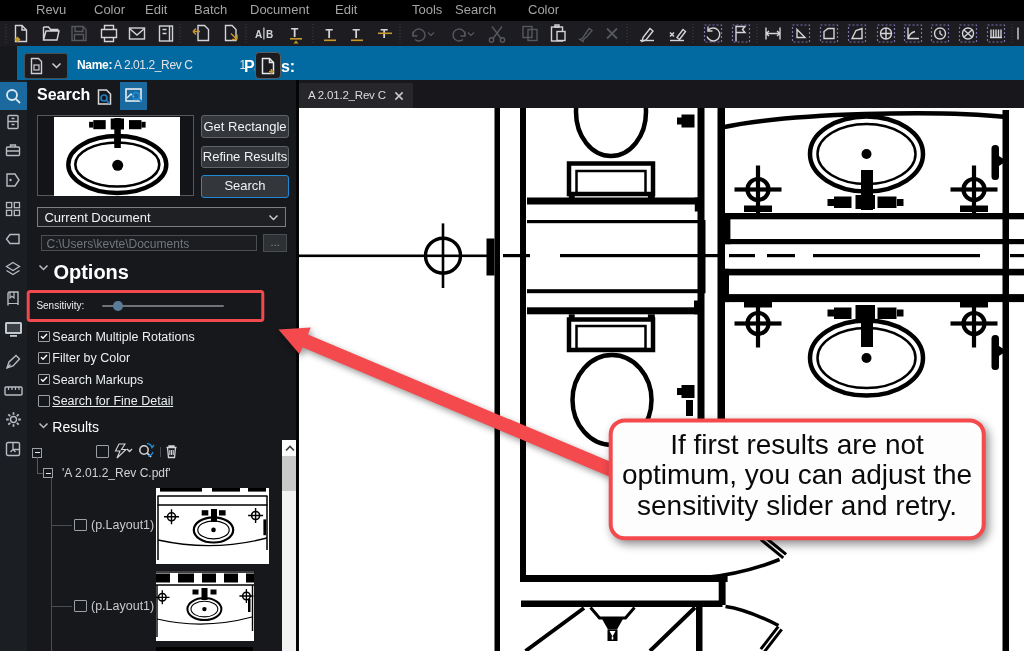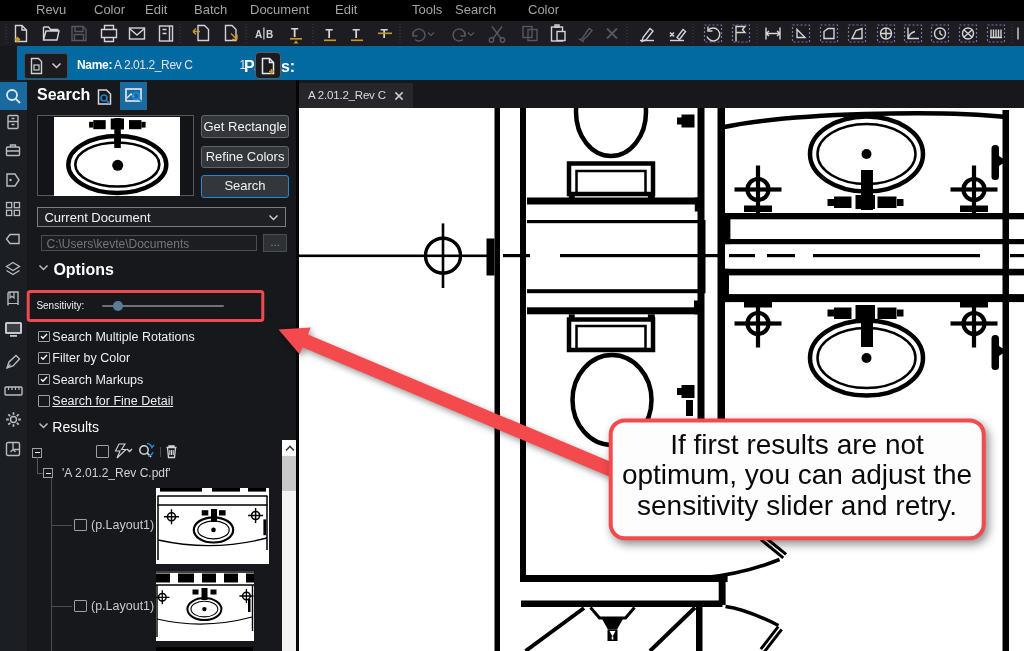--- a/index.html
+++ b/index.html
@@ -315,36 +315,36 @@
           <circle cx="116.7" cy="164.3" r="5.5"></circle>
         </g>
         <g fill="none" stroke="#000">
           <ellipse cx="116.3" cy="163.5" rx="49" ry="28.5" stroke-width="4.4"></ellipse>
           <ellipse cx="116.3" cy="163.5" rx="42" ry="22" stroke-width="2.6"></ellipse>
           <path d="M116.5 143 v-6" stroke-width="6.5"></path>
         </g>
       </svg>
     </div>
     <div class="btn" style="left:174.3px;top:34.7px;width:87.5px;height:23.8px;line-height:22px;">Get Rectangle</div>
-    <div class="btn" style="left:174.3px;top:65.7px;width:87.5px;height:21.9px;line-height:20px;">Refine Colors</div>
+    <div class="btn" style="left:174.3px;top:65.7px;width:87.5px;height:21.9px;line-height:20px;">Refine Results</div>
     <div class="btn" style="left:173.7px;top:94.7px;width:88.6px;height:23.1px;line-height:20px;border:1.6px solid #1e8ad6;">Search</div>
     <div style="position:absolute;left:10.4px;top:127.3px;width:248.4px;height:19.7px;background:#1e2023;border:1px solid #7a7d82;box-sizing:border-box;">
       <span style="position:absolute;left:6px;top:2px;font-size:13px;color:#f2f3f4;">Current Document</span>
       <svg style="position:absolute;right:6px;top:6px" width="11" height="8" viewBox="0 0 11 8">
         <path d="M1.5 1.5 L5.5 5.5 L9.5 1.5" fill="none" stroke="#cfd1d5" stroke-width="1.4"></path>
       </svg>
     </div>
     <div style="position:absolute;left:13.5px;top:154.9px;width:216.2px;height:15.9px;background:#1b1d20;border:1px solid #4a4d52;box-sizing:border-box;">
       <span style="position:absolute;left:5px;top:1px;font-size:12px;color:#73777d;">C:\Users\kevte\Documents</span>
     </div>
     <div style="position:absolute;left:236.3px;top:153.6px;width:23.8px;height:18.5px;background:#2e3134;border:1px solid #4a4d52;box-sizing:border-box;color:#888c92;font-size:11px;text-align:center;line-height:15px;">...</div>
     <svg style="position:absolute;left:11px;top:184px" width="11" height="8" viewBox="0 0 11 8">
       <path d="M1.5 1.5 L5.5 5.5 L9.5 1.5" fill="none" stroke="#b9bdc2" stroke-width="1.5"></path>
     </svg>
-    <span style="position:absolute;left:26.4px;top:181px;font-size:16px;font-weight:bold;color:#fff;">Options</span>
+    <span style="position:absolute;left:26.4px;top:181px;font-size:20px;font-weight:bold;color:#fff;">Options</span>
     <span style="position:absolute;left:9.4px;top:219.5px;font-size:10px;color:#eceff1;">Sensitivity:</span>
     <div style="position:absolute;left:75px;top:224.7px;width:122px;height:2.8px;background:#6f7378;border-radius:1.4px;"></div>
     <div style="position:absolute;left:86px;top:221.2px;width:9.6px;height:9.6px;border-radius:50%;background:#5b7c99;"></div>
     <div class="chk" style="top:250.5px;">
       <svg width="8" height="7" viewBox="0 0 8 7">
         <path d="M1 3.2 L3 5.2 L7 1" fill="none" stroke="#fff" stroke-width="1.4"></path>
       </svg>
     </div>
     <span class="clbl" style="top:249.5px;text-align:center;">Search Multiple Rotations</span>
     <div class="chk" style="top:272.4px;">

